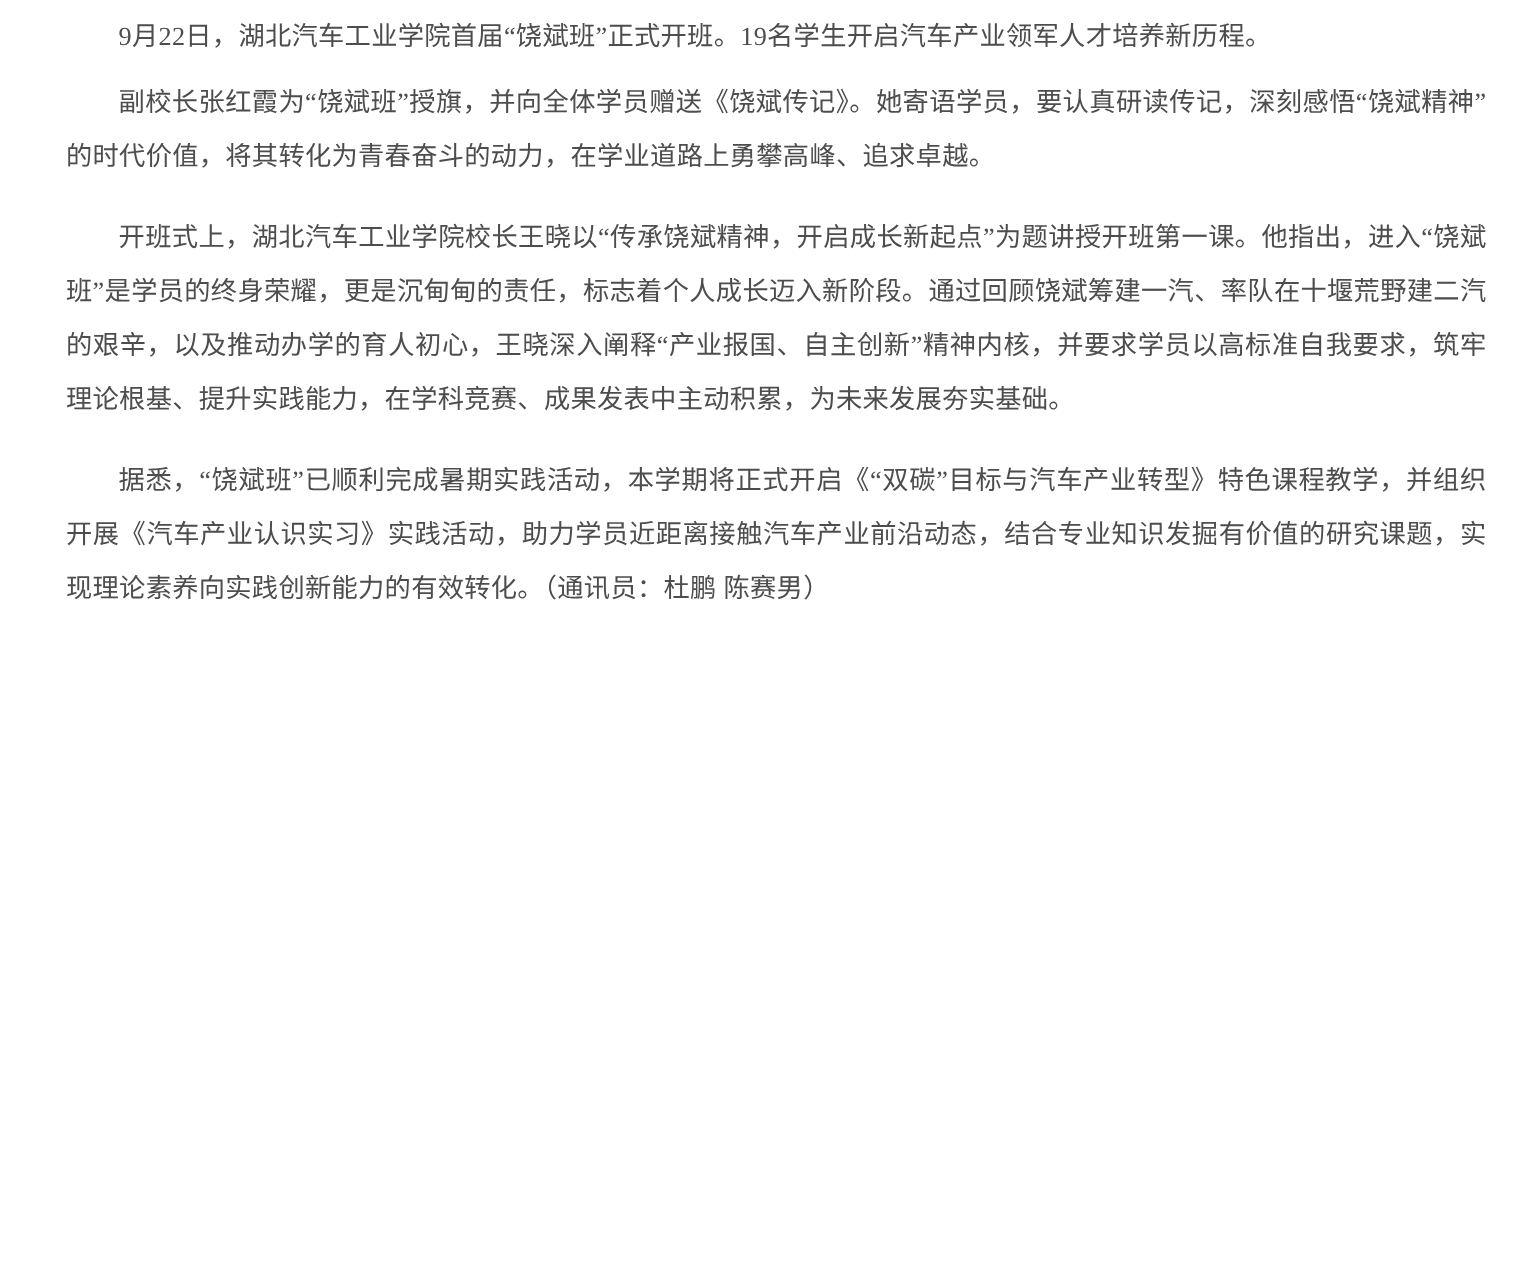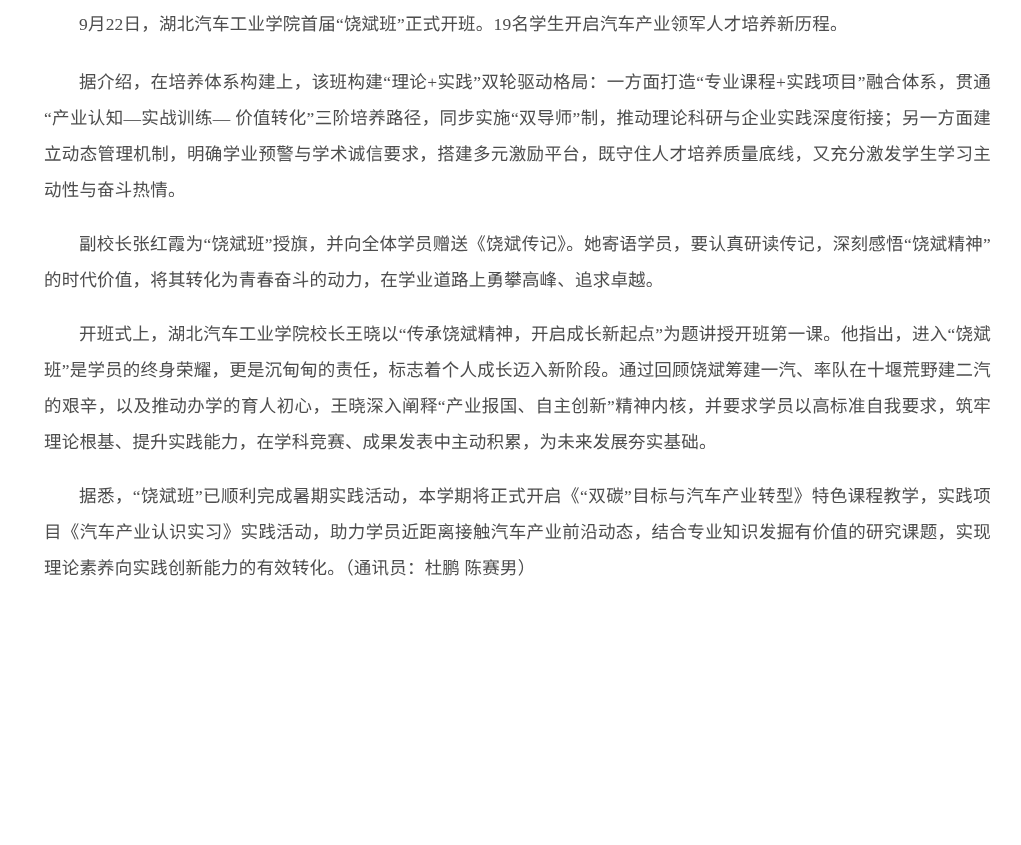--- a/index.html
+++ b/index.html
@@ -22,28 +22,27 @@
     font-size: 17.5px;
     line-height: 36px;
     text-indent: 2em;
     margin: 0 0 18px 0;
     text-align: justify;
     text-justify: inter-ideograph;
     letter-spacing: 0.2px;
     color: #4d4d4d;
   }
   .para:first-child {
-    margin-bottom: 22px;
+    margin-bottom: 8px;
   }
   .para:last-child {
     margin-bottom: 0;
   }
 </style>
 </head>
 <body>
 
 <article id="article">
   <p class="para">9月22日，湖北汽车工业学院首届“饶斌班”正式开班。19名学生开启汽车产业领军人才培养新历程。</p>
-  <p class="para">据介绍，在培养体系构建上，该班构建“理论+实践”双轮驱动格局：一方面打造“专业课程+实践项目”融合体系，贯通“产业认知—实战训练— 价值转化”三阶培养路径，同步实施“双导师”制，推动理论科研与企业实践深度衔接；另一方面建立动态管理机制，明确学业预警与学术诚信要求，搭建多元激励平台，既守住人才培养质量底线，又充分激发学生学习主动性与奋斗热情。</p>
   <p class="para">副校长张红霞为“饶斌班”授旗，并向全体学员赠送《饶斌传记》。她寄语学员，要认真研读传记，深刻感悟“饶斌精神”的时代价值，将其转化为青春奋斗的动力，在学业道路上勇攀高峰、追求卓越。</p>
   <p class="para">开班式上，湖北汽车工业学院校长王晓以“传承饶斌精神，开启成长新起点”为题讲授开班第一课。他指出，进入“饶斌班”是学员的终身荣耀，更是沉甸甸的责任，标志着个人成长迈入新阶段。通过回顾饶斌筹建一汽、率队在十堰荒野建二汽的艰辛，以及推动办学的育人初心，王晓深入阐释“产业报国、自主创新”精神内核，并要求学员以高标准自我要求，筑牢理论根基、提升实践能力，在学科竞赛、成果发表中主动积累，为未来发展夯实基础。</p>
-  <p class="para">据悉，“饶斌班”已顺利完成暑期实践活动，本学期将正式开启《“双碳”目标与汽车产业转型》特色课程教学，实践项目《汽车产业认识实习》实践活动，助力学员近距离接触汽车产业前沿动态，结合专业知识发掘有价值的研究课题，实现理论素养向实践创新能力的有效转化。（通讯员：杜鹏 陈赛男）</p>
+  <p class="para">据悉，“饶斌班”已顺利完成暑期实践活动，本学期将正式开启《“双碳”目标与汽车产业转型》特色课程教学，并组织开展《汽车产业认识实习》实践活动，助力学员近距离接触汽车产业前沿动态，结合专业知识发掘有价值的研究课题，实现理论素养向实践创新能力的有效转化。（通讯员：杜鹏 陈赛男）</p>
 </article>
 
 </body></html>

